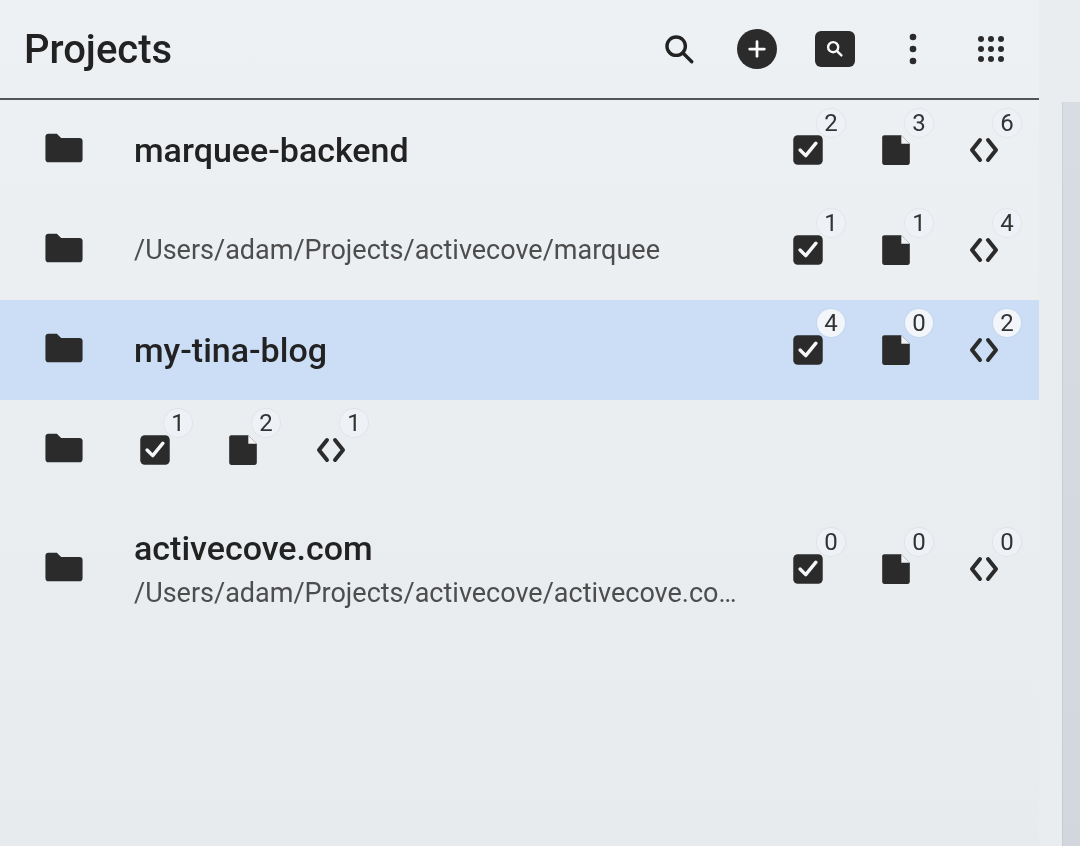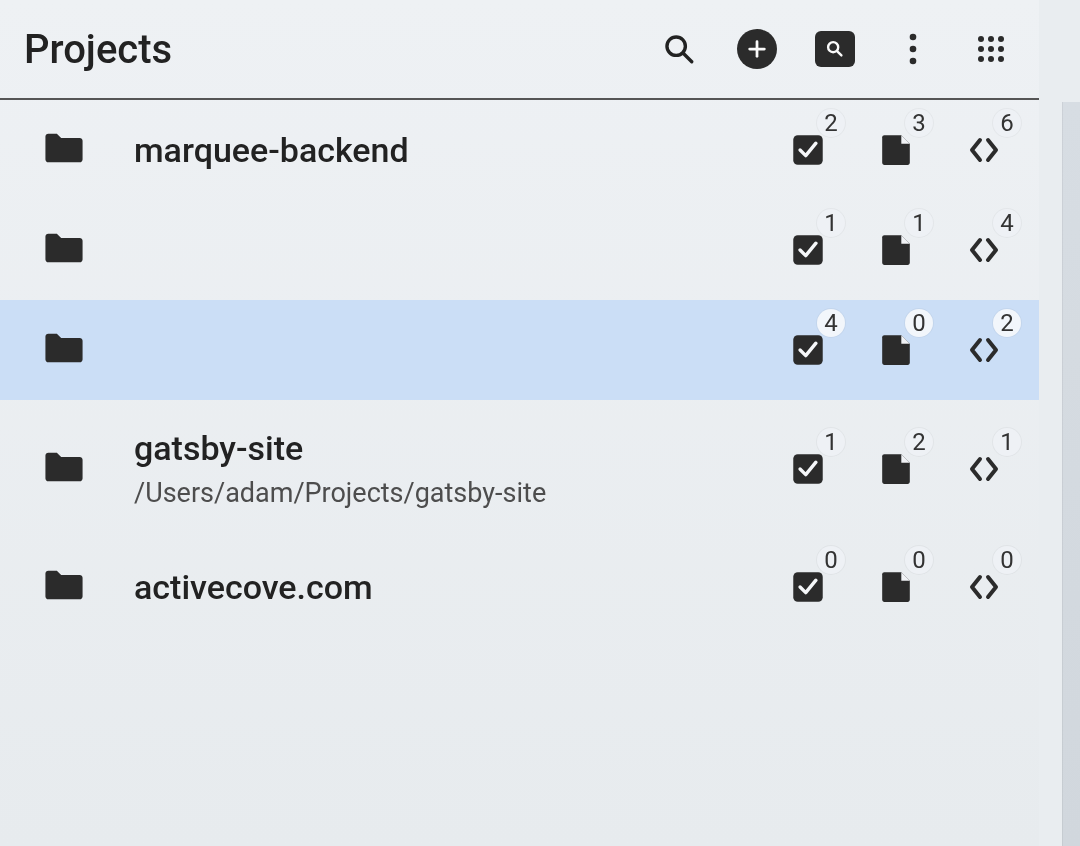--- a/index.html
+++ b/index.html
@@ -223,20 +223,21 @@
       </div>
     </div>
   </div>
       <div class="row">
     <div class="folder-col">
       <svg width="48" height="40" viewBox="0 0 30 28">
             <use href="#ico-folder"></use>
           </svg>
     </div>
     <div class="info-col">
+      <span class="proj-path">/Users/adam/Projects/activecove/marquee</span>
     </div>
     <div class="counters">
       <div class="counter">
         <svg width="34" height="34" viewBox="0 0 30 30">
               <use href="#ico-check"></use>
             </svg>
         <span class="badge">1</span>
       </div>
       <div class="counter">
         <svg width="32" height="34" viewBox="0 0 30 32">
@@ -252,20 +253,21 @@
       </div>
     </div>
   </div>
       <div class="row selected">
     <div class="folder-col">
       <svg width="48" height="40" viewBox="0 0 30 28">
             <use href="#ico-folder"></use>
           </svg>
     </div>
     <div class="info-col">
+      <span class="proj-name">my-tina-blog</span>
     </div>
     <div class="counters">
       <div class="counter">
         <svg width="34" height="34" viewBox="0 0 30 30">
               <use href="#ico-check"></use>
             </svg>
         <span class="badge">4</span>
       </div>
       <div class="counter">
         <svg width="32" height="34" viewBox="0 0 30 32">
@@ -279,24 +281,20 @@
             </svg>
         <span class="badge">2</span>
       </div>
     </div>
   </div>
       <div class="row">
     <div class="folder-col">
       <svg width="48" height="40" viewBox="0 0 30 28">
             <use href="#ico-folder"></use>
           </svg>
-    </div>
-    <div class="info-col">
-      <span class="proj-name">gatsby-site</span>
-      <span class="proj-path">/Users/adam/Projects/gatsby-site</span>
     </div>
     <div class="counters">
       <div class="counter">
         <svg width="34" height="34" viewBox="0 0 30 30">
               <use href="#ico-check"></use>
             </svg>
         <span class="badge">1</span>
       </div>
       <div class="counter">
         <svg width="32" height="34" viewBox="0 0 30 32">
@@ -313,20 +311,21 @@
     </div>
   </div>
       <div class="row">
     <div class="folder-col">
       <svg width="48" height="40" viewBox="0 0 30 28">
             <use href="#ico-folder"></use>
           </svg>
     </div>
     <div class="info-col">
       <span class="proj-name">activecove.com</span>
+      <span class="proj-path">/Users/adam/Projects/activecove/activecove.com</span>
     </div>
     <div class="counters">
       <div class="counter">
         <svg width="34" height="34" viewBox="0 0 30 30">
               <use href="#ico-check"></use>
             </svg>
         <span class="badge">0</span>
       </div>
       <div class="counter">
         <svg width="32" height="34" viewBox="0 0 30 32">

